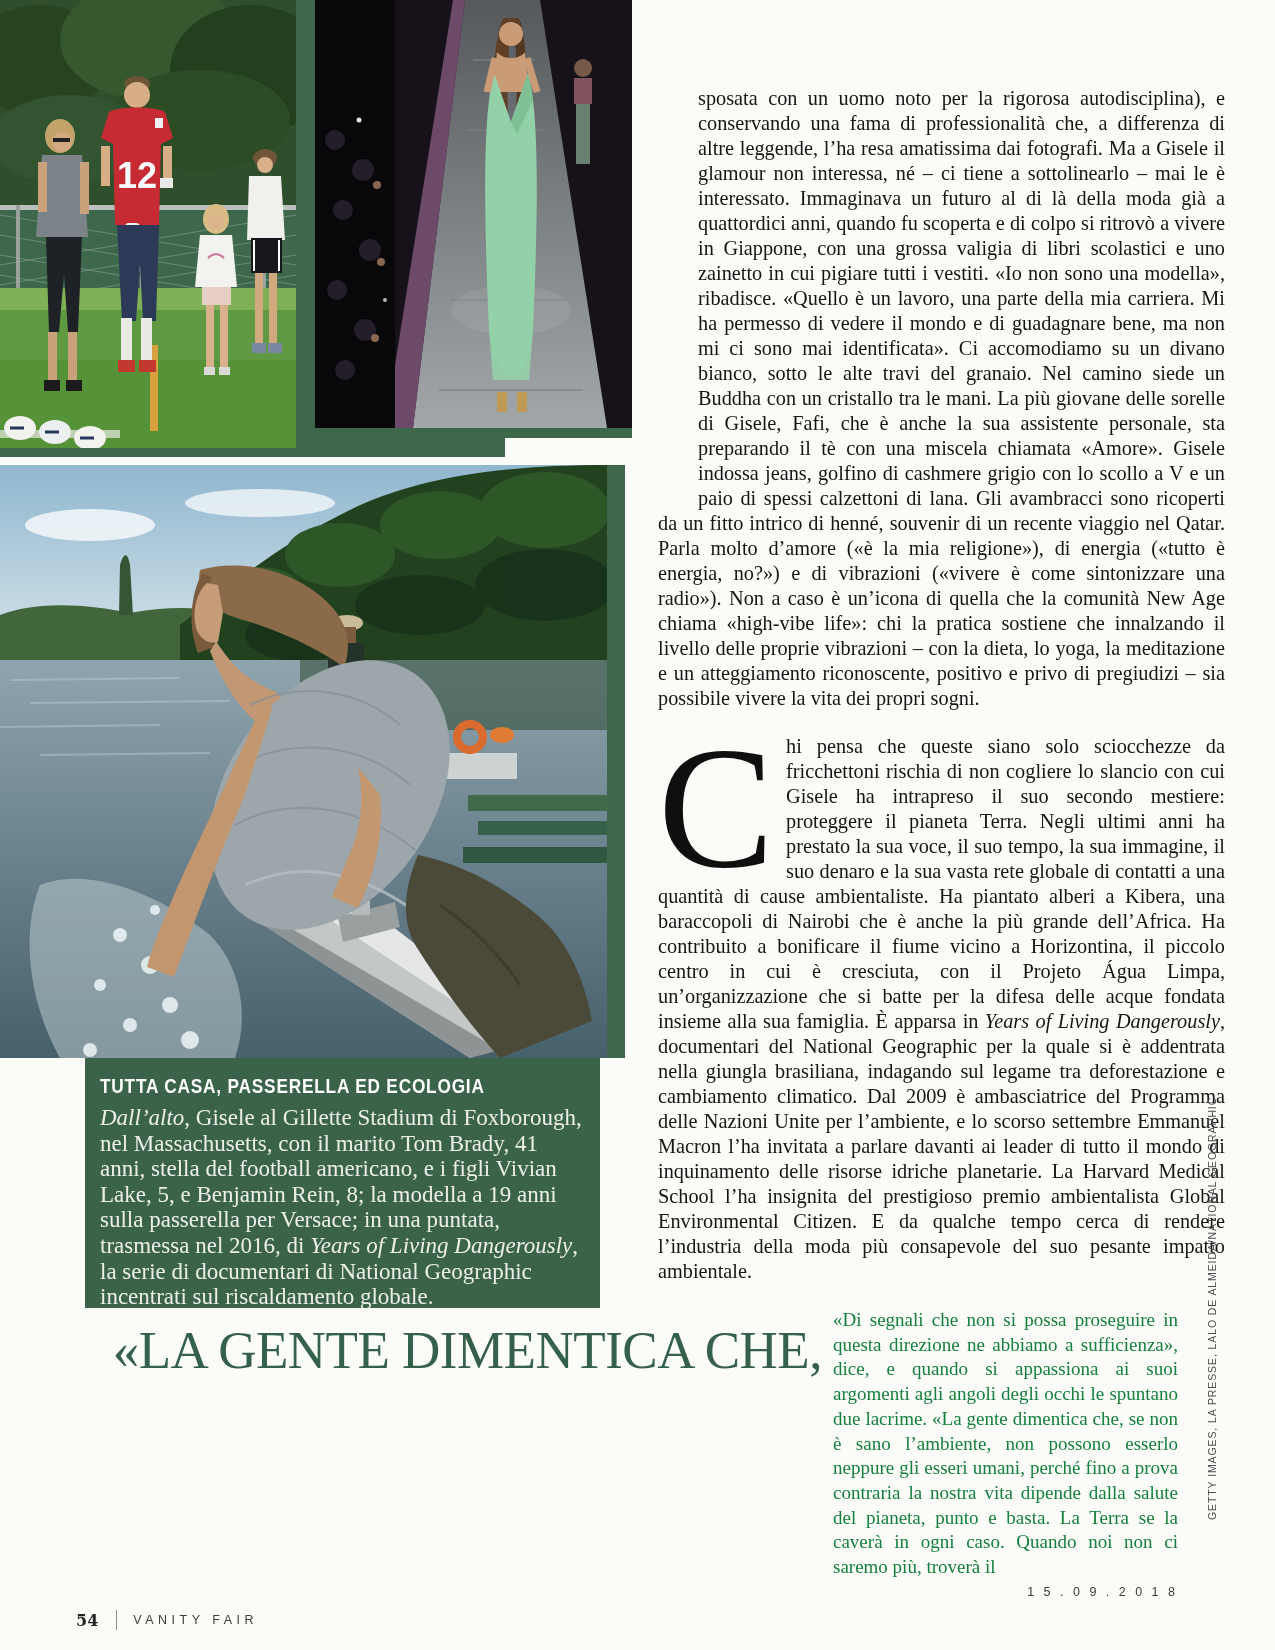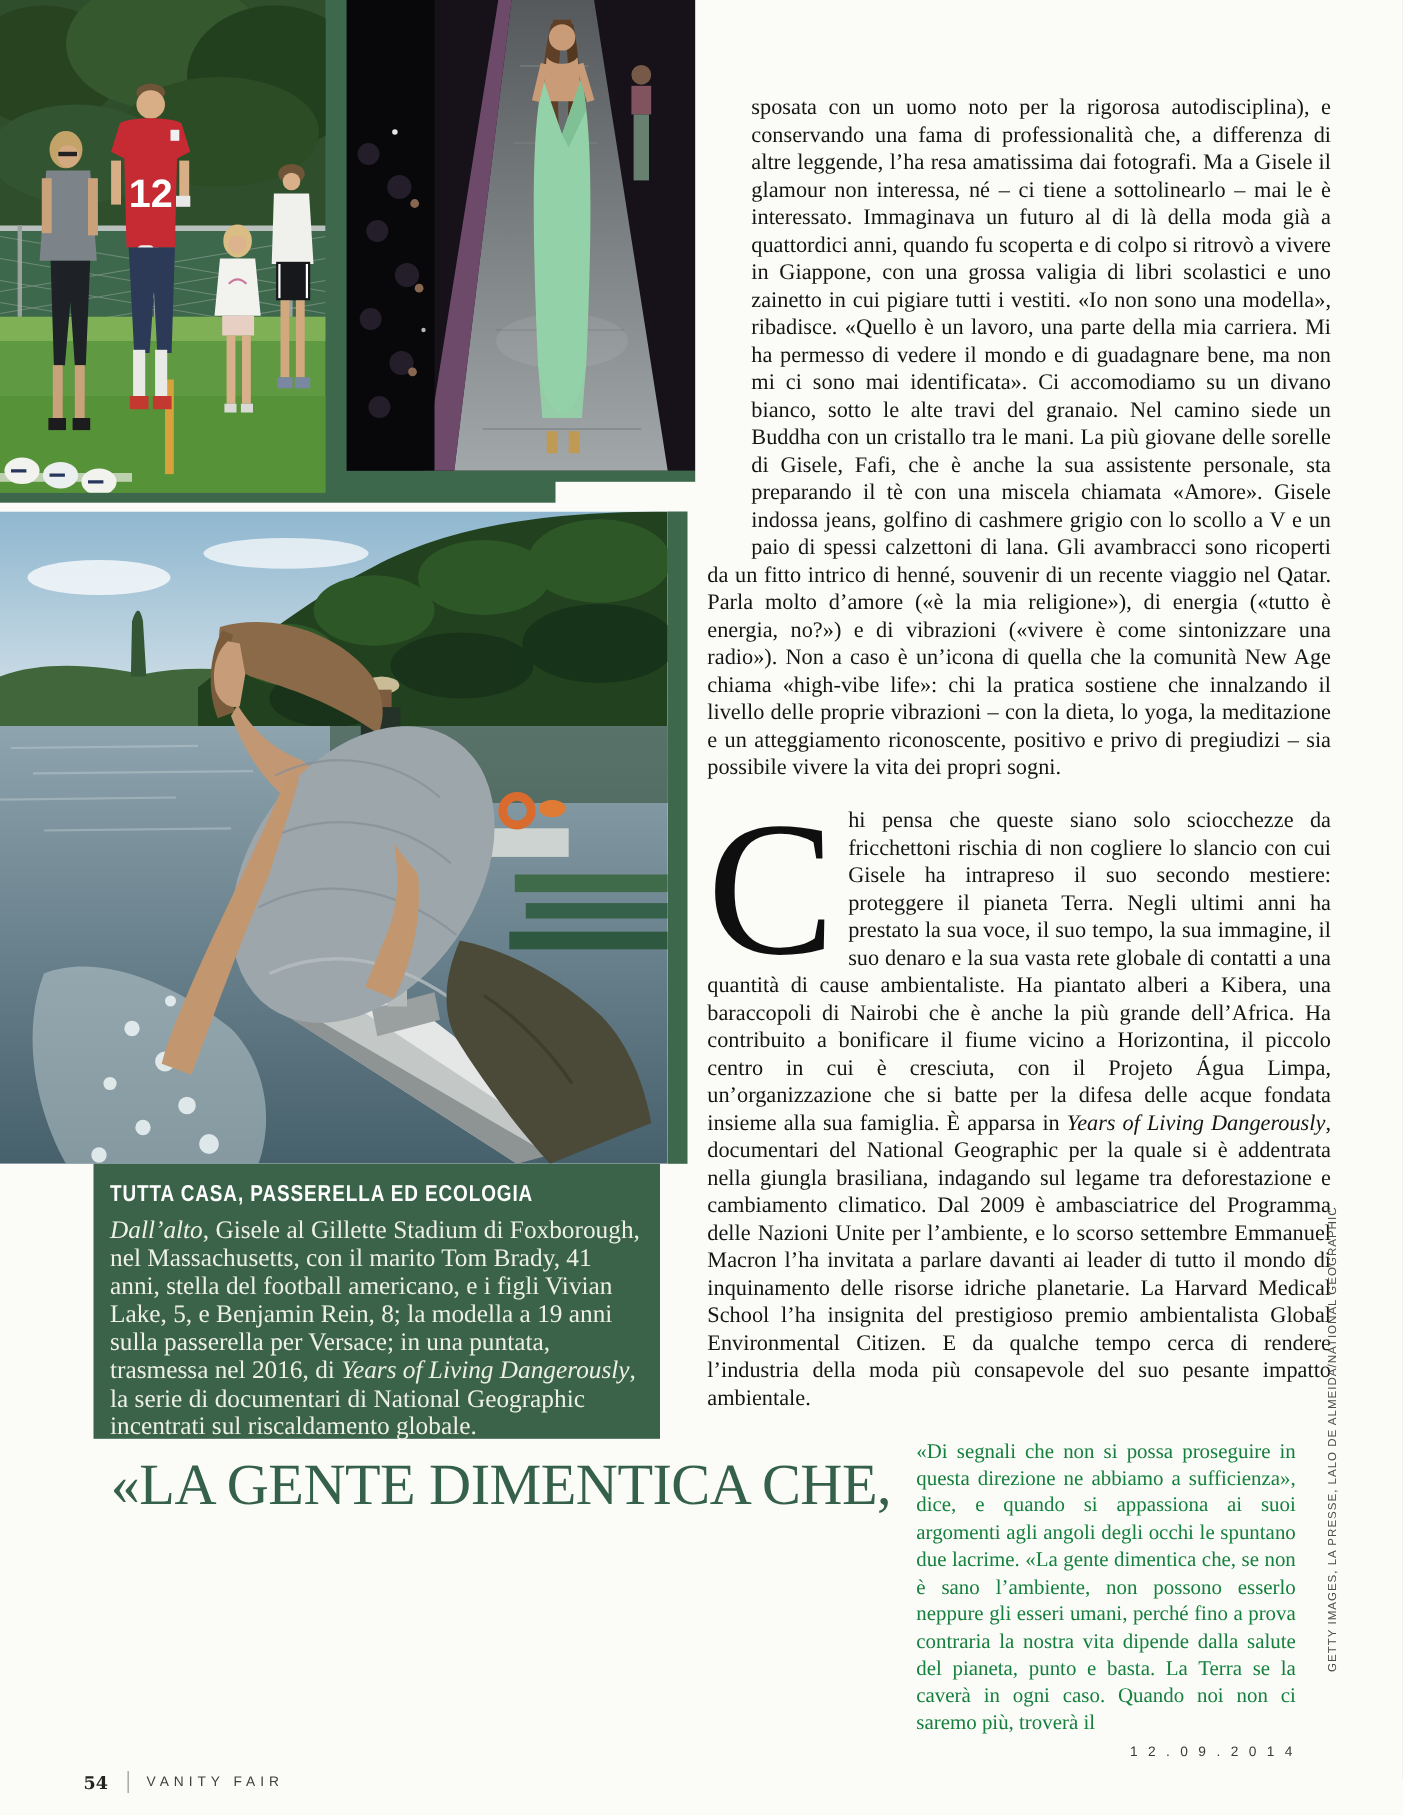--- a/index.html
+++ b/index.html
@@ -12,41 +12,41 @@
   .panel-b{left:315px;top:0;width:317px;height:438px;background:#3d684c;}
   .river-border{left:607px;top:465px;width:18px;height:593px;background:#3d684c;}
 
   
   .photo-family{left:0;top:0;width:296px;height:448px;}
   .photo-runway{left:315px;top:0;width:317px;height:428px;}
   .photo-river{left:0;top:465px;width:607px;height:593px;}
   .photo-family svg,.photo-runway svg,.photo-river svg{display:block;}
 
   
-  .article{left:643px;top:86px;width:567px;text-align:justify;
+  .article{left:658px;top:86px;width:567px;text-align:justify;
            font-size:20.3px;line-height:25px;color:#151515;}
   .indent-spacer{float:left;width:40px;height:402px;}
   .article p{margin:0;}
   .p1{margin-bottom:23px !important;}
   .dropcap{float:left;font-size:174px;line-height:132px;padding:8px 12px 0 0;
            font-family:"Liberation Serif",serif;color:#0f0f0f;}
   .p3{left:833px;top:1289px;width:345px;text-align:justify;
       font-size:19px;line-height:24.7px;color:#15803d;}
 
   
   .caption-box{left:85px;top:1058px;width:515px;height:250px;background:#3a634a;
                box-sizing:border-box;padding:16px 14px 0 15px;color:#eef0e5;}
   .caption-heading{font-family:"Liberation Sans",sans-serif;font-weight:bold;
                    font-size:21px;line-height:24px;letter-spacing:1px;color:#ffffff;
                    transform:scaleX(.82);transform-origin:left center;margin:0 0 7px 0;
                    white-space:nowrap;}
   .caption-text{font-size:23px;line-height:25.6px;margin:0;}
 
   
-  .pullquote{left:58px;top:1322px;width:752px;text-align:right;
+  .pullquote{left:70px;top:1322px;width:752px;text-align:right;
              font-family:"Liberation Serif",serif;font-size:53px;line-height:57px;
              color:#35614a;letter-spacing:-.5px;}
   .pullquote .q4{font-style:italic;letter-spacing:0;}
 
   
   .footer-left{left:76px;top:1583px;display:flex;align-items:center;margin-top:27px;}
   .page-number{font-family:"DejaVu Serif",serif;font-weight:bold;font-size:16px;color:#222;}
   .footer-divider{width:1px;height:20px;background:#8a8a8a;margin:0 16px 0 18px;}
   .magazine-name{font-family:"Liberation Sans",sans-serif;font-size:12.5px;
                  letter-spacing:4.5px;color:#404040;}
@@ -326,17 +326,17 @@
 
   <div class="abs pullquote">
     <div>«LA GENTE DIMENTICA CHE,</div>
   </div>
 
   <div class="abs footer-left">
     <span class="page-number">54</span>
     <span class="footer-divider"></span>
     <span class="magazine-name">VANITY FAIR</span>
   </div>
-  <div class="abs issue-date">1 2 . 0 9 . 2 0 1 4</div>
+  <div class="abs issue-date">1 5 . 0 9 . 2 0 1 8</div>
 
   <div class="abs photo-credit">GETTY IMAGES, LA PRESSE, LALO DE ALMEIDA/NATIONAL GEOGRAPHIC</div>
 
 </div>
 
 </body></html>

